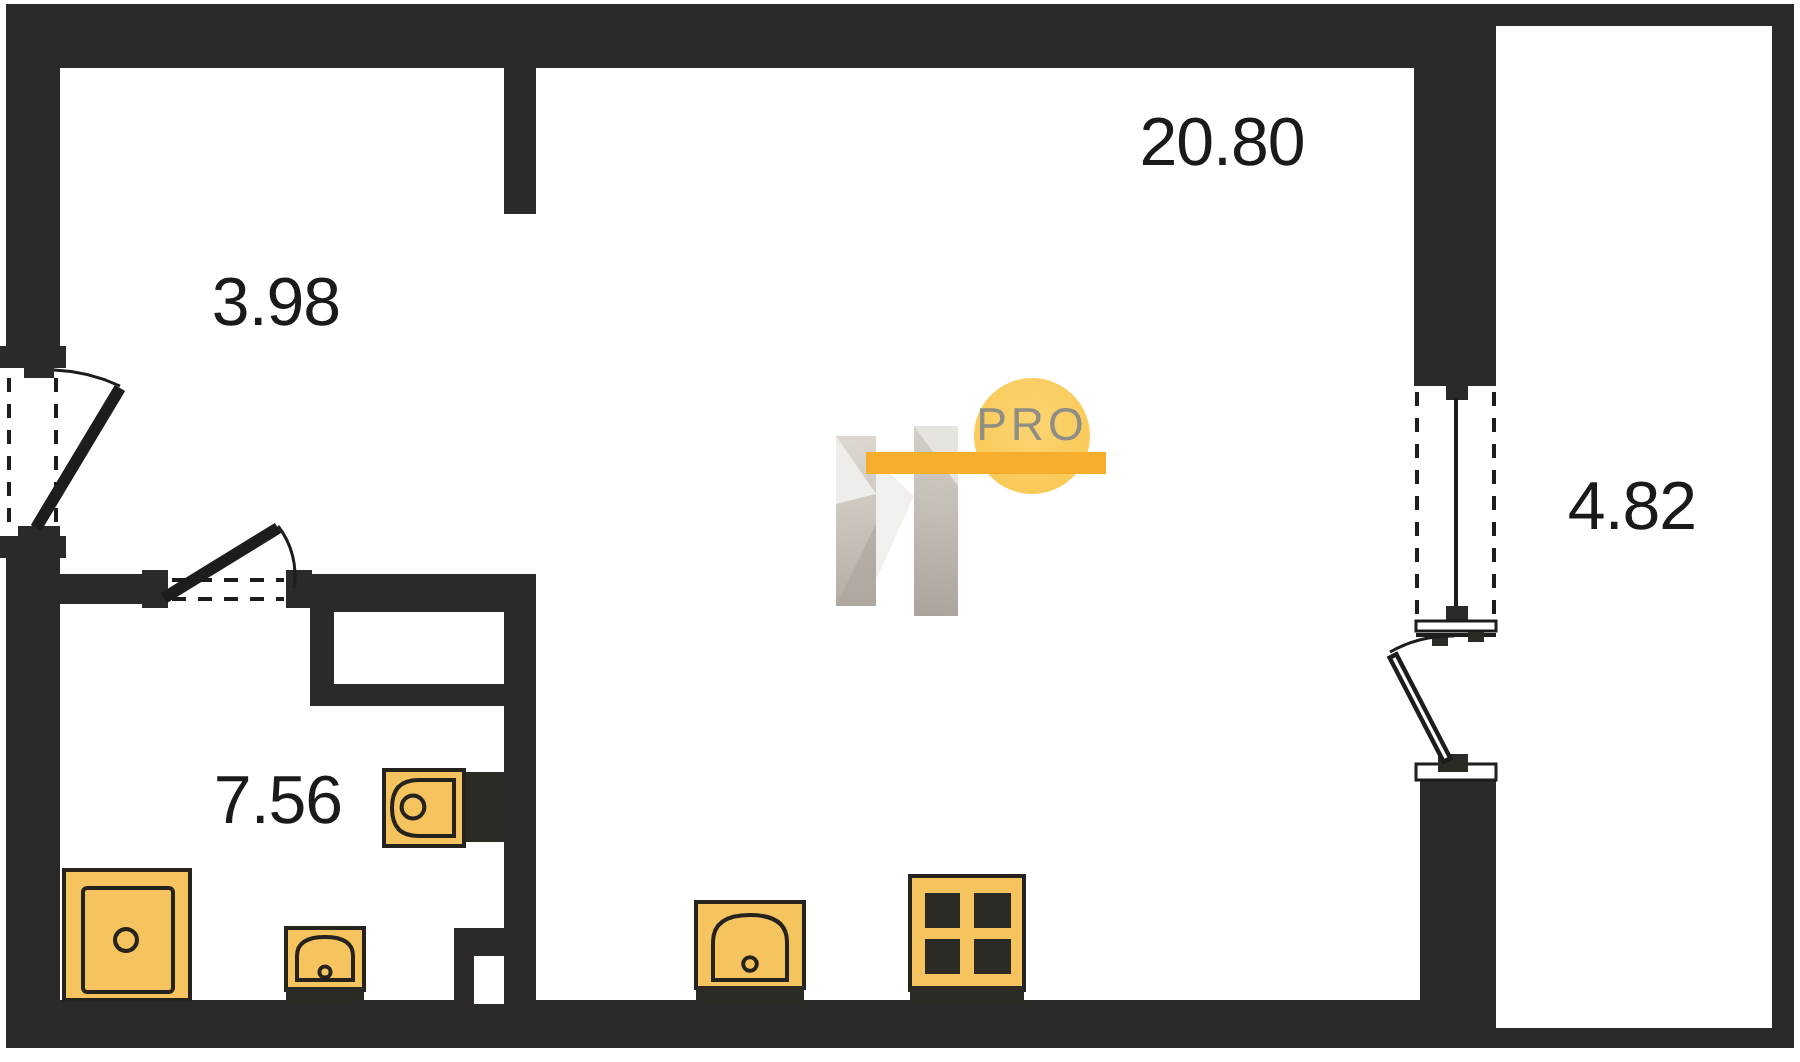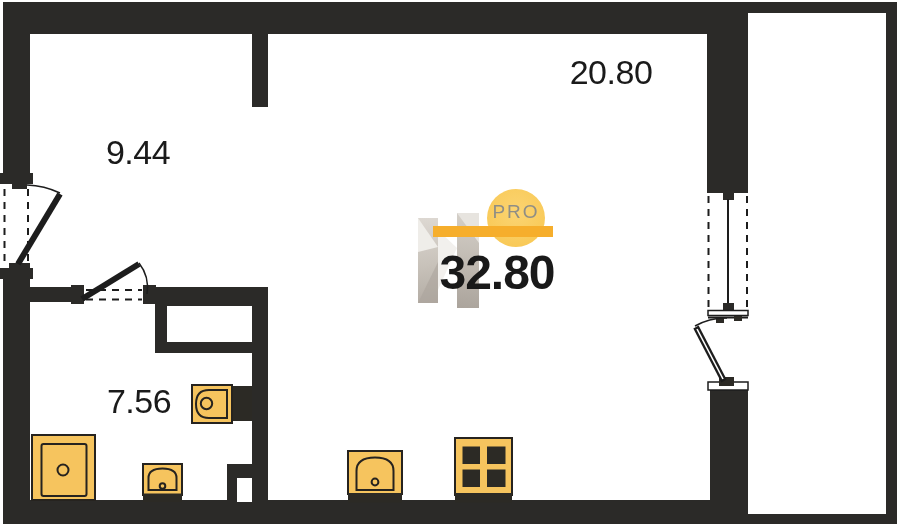--- a/index.html
+++ b/index.html
@@ -30,21 +30,21 @@
         clip-path:polygon(100% 0,100% 100%,0 100%);}
   .wm-f3{left:457px;top:213px;width:22px;height:30px;background:#e7e4df;
         clip-path:polygon(0 0,100% 100%,100% 0);}
   .wm-f4{left:438px;top:230px;width:19px;height:60px;background:#eceae6;opacity:.7;
         clip-path:polygon(0 0,100% 30%,0 100%);}
   .accent-bar{position:absolute;left:433px;top:226px;width:120px;height:11px;
         background:var(--accent,#f6ae2c);z-index:5;}
   .pro-badge{position:absolute;left:487px;top:189px;width:58px;height:58px;border-radius:50%;
         background:radial-gradient(circle at 50% 40%,#fbd472,#f8c64f);z-index:4;
         display:flex;align-items:center;justify-content:center;box-sizing:border-box;
-        padding-bottom:12px;font-size:19px;letter-spacing:2px;color:var(--badge-text,#8f8e85);}
+        padding-bottom:12px;font-size:23px;letter-spacing:2px;color:var(--badge-text,#8f8e85);}
   .total-area{position:absolute;left:497px;top:272px;transform:translate(-50%,-50%);
         font-weight:bold;font-size:48px;letter-spacing:-1px;color:#191919;z-index:6;white-space:nowrap;}
 </style>
 </head>
 <body>
 
 <div class="plan">
 
   <div class="wall" style="left:3px;top:2px;width:745px;height:32px;"></div>
   <div class="wall" style="left:3px;top:2px;width:27px;height:173px;"></div>
@@ -136,19 +136,19 @@
   <div class="wm-col wm-col-left"></div>
   <div class="wm-facet wm-f1"></div>
   <div class="wm-facet wm-f2"></div>
   <div class="wm-col wm-col-right"></div>
   <div class="wm-facet wm-f3"></div>
   <div class="wm-facet wm-f4"></div>
   <div class="pro-badge">
     <span>PRO</span>
   </div>
   <div class="accent-bar"></div>
-  <div class="total-area">32.80</div>
 
-  <div class="room-label" style="left:138px;top:152px;">9.44</div>
+  <div class="room-label" style="left:138px;top:152px;">3.98</div>
   <div class="room-label" style="left:611px;top:72px;">20.80</div>
+  <div class="room-label" style="left:816px;top:254px;">4.82</div>
   <div class="room-label" style="left:139px;top:401px;">7.56</div>
 
 </div>
 
 </body></html>

